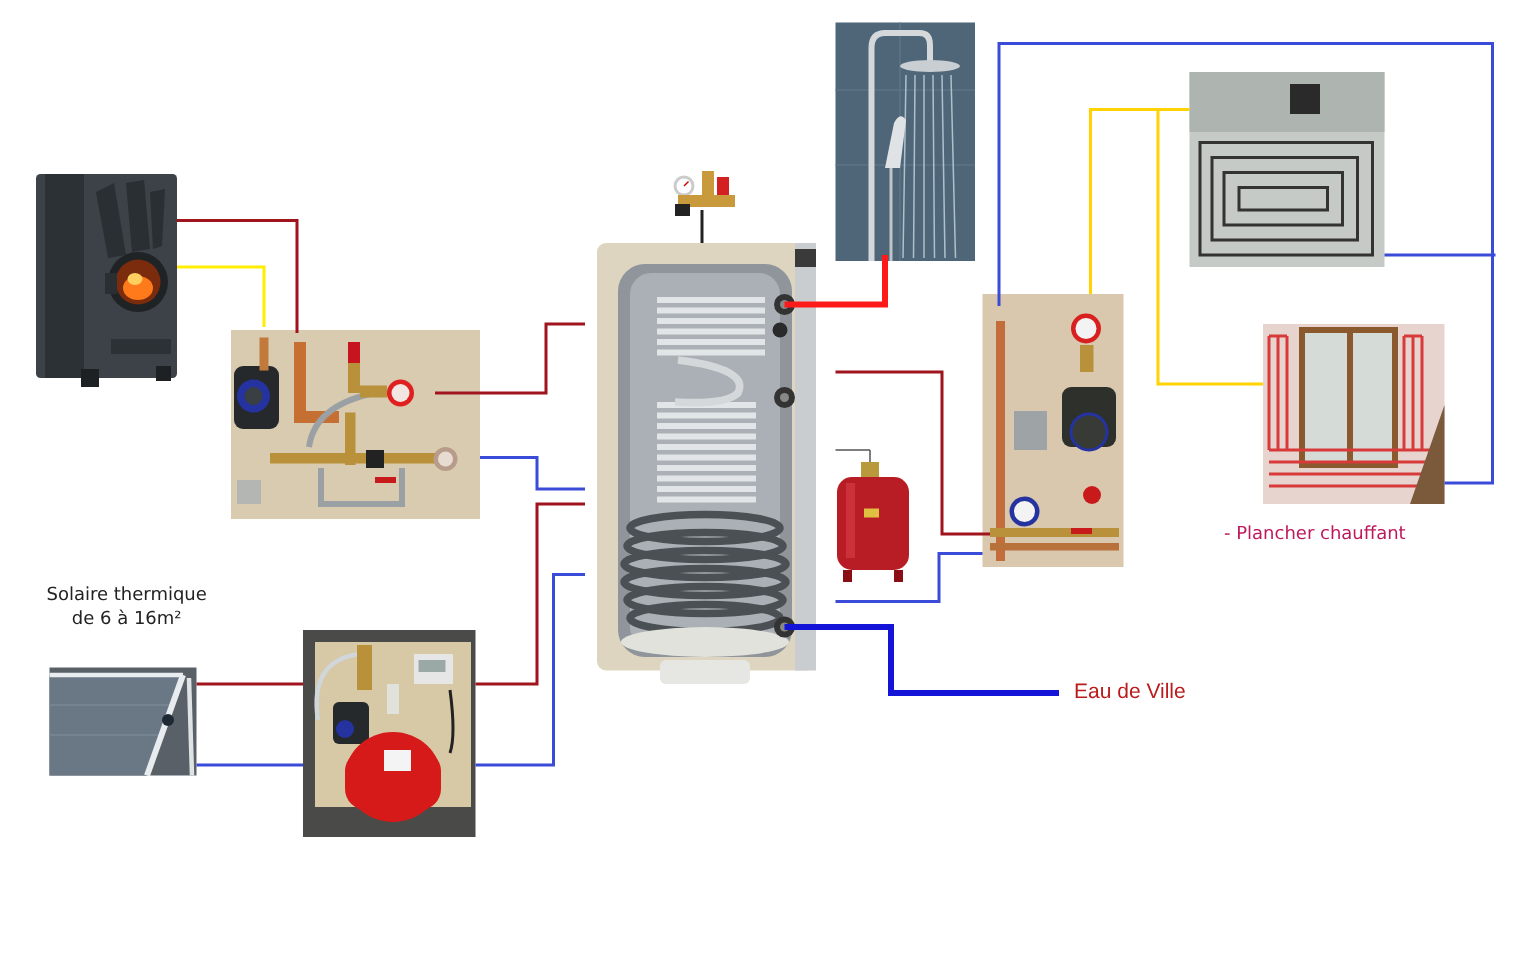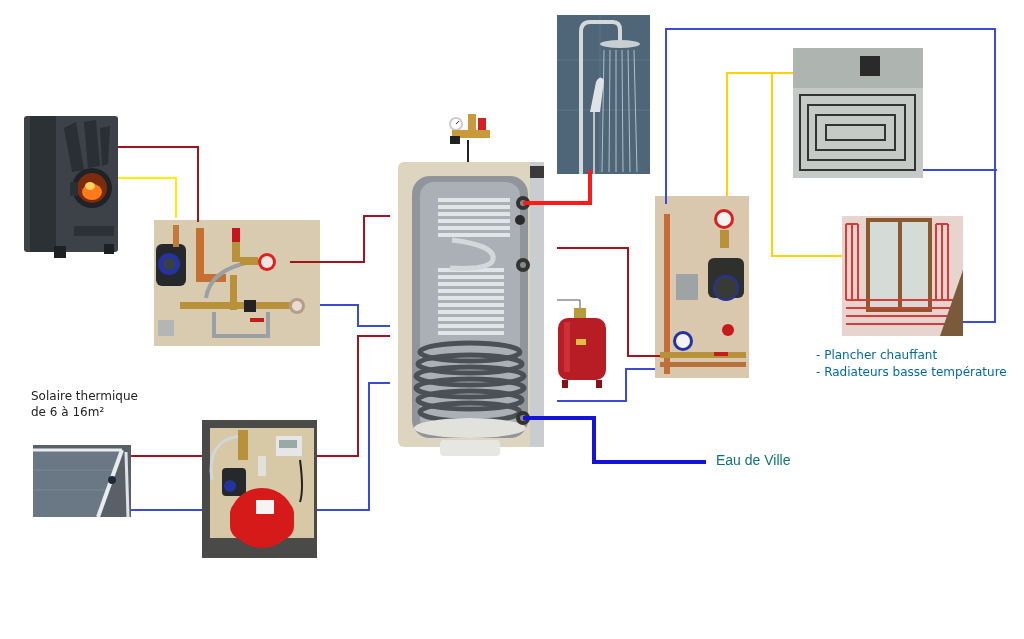--- a/index.html
+++ b/index.html
@@ -1,20 +1,20 @@
 <!DOCTYPE html>
 <html><head>
   <meta charset="utf-8">
   <style>
     html, body { margin: 0; padding: 0; background: #ffffff; }
     #stage { position: relative; width: 1024px; height: 639px; overflow: hidden; background: #ffffff; font-family: "DejaVu Sans", "Liberation Sans", sans-serif; }
     svg#wires { position: absolute; left: 0; top: 0; width: 1024px; height: 639px; }
     .label { position: absolute; font-size: 12px; color: #222; line-height: 16px; font-family: "DejaVu Sans", "Liberation Sans", sans-serif; }
-    .label-blue { position: absolute; font-size: 14px; color: #0f766e; font-family: "Liberation Sans", "DejaVu Sans", sans-serif; }
-    .list { position: absolute; font-size: 12px; color: #0369a1; line-height: 17px; margin: 0; padding: 0; list-style: none; }
+    .label-blue { position: absolute; font-size: 14px; color: #b91c1c; font-family: "Liberation Sans", "DejaVu Sans", sans-serif; }
+    .list { position: absolute; font-size: 12px; color: #be185d; line-height: 17px; margin: 0; padding: 0; list-style: none; }
     .list li::before { content: "- "; }
   </style>
 </head>
 <body>
 
 <div id="stage">
 
   <svg id="wires" viewBox="0 0 1024 639">
 
     <g>
@@ -237,24 +237,23 @@
       <polyline points="727,196 727,73 793,73" stroke="#ffd200"></polyline>
       <polyline points="772,73 772,256 842,256" stroke="#ffd200"></polyline>
       <polyline points="666,204 666,29 995,29 995,322 963,322" stroke="#3a4bd8"></polyline>
       <polyline points="923,170 997,170" stroke="#3a4bd8"></polyline>
 
       <polyline points="523,203 590,203 590,170" stroke="#ff1a1a" stroke-width="4"></polyline>
       <polyline points="523,418 594,418 594,462 706,462" stroke="#1414d8" stroke-width="4"></polyline>
     </g>
   </svg>
 
-  <div class="label" style="left:31px; top:388px;">
+  <div class="label" style="left:31px; top:388px;text-align:center;">
     <div>Solaire thermique</div>
     <div>de 6 à 16m²</div>
   </div>
 
   <div class="label-blue" style="left:716px; top:452px;">Eau de Ville</div>
 
   <ul class="list" style="left:816px; top:347px;">
     <li>Plancher chauffant</li>
-    <li>Radiateurs basse température</li>
   </ul>
 </div>
 
 </body></html>

